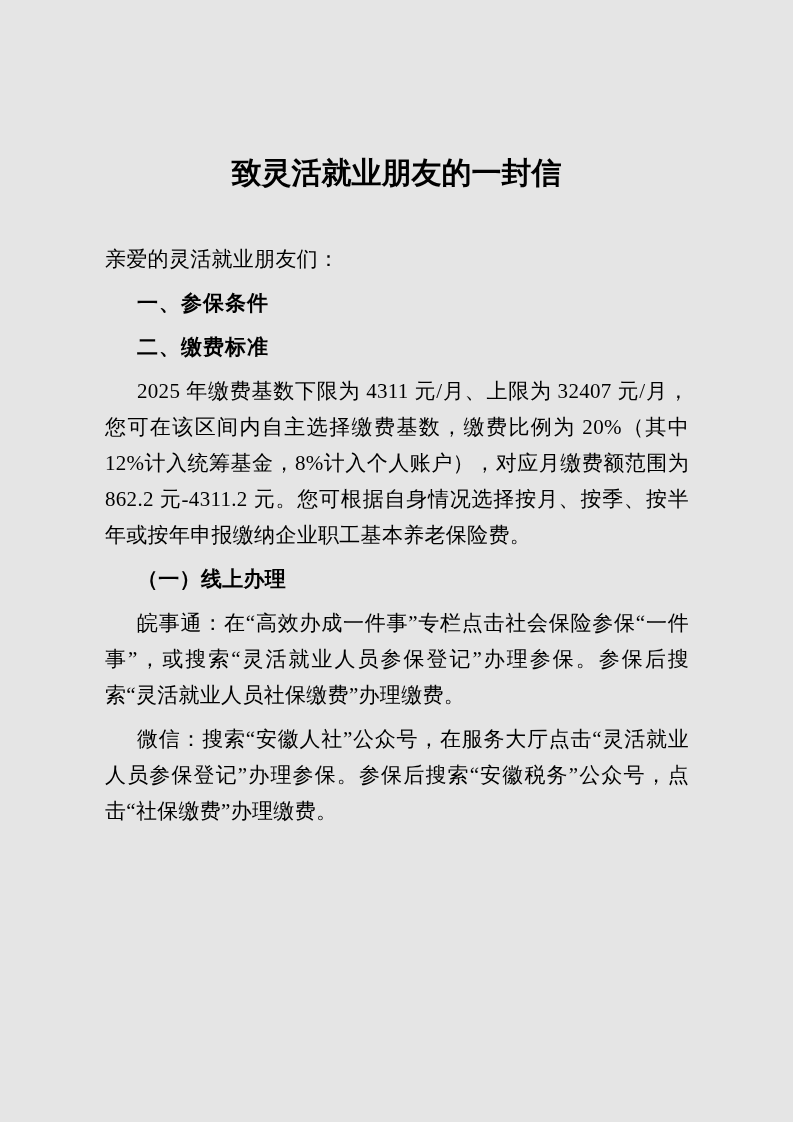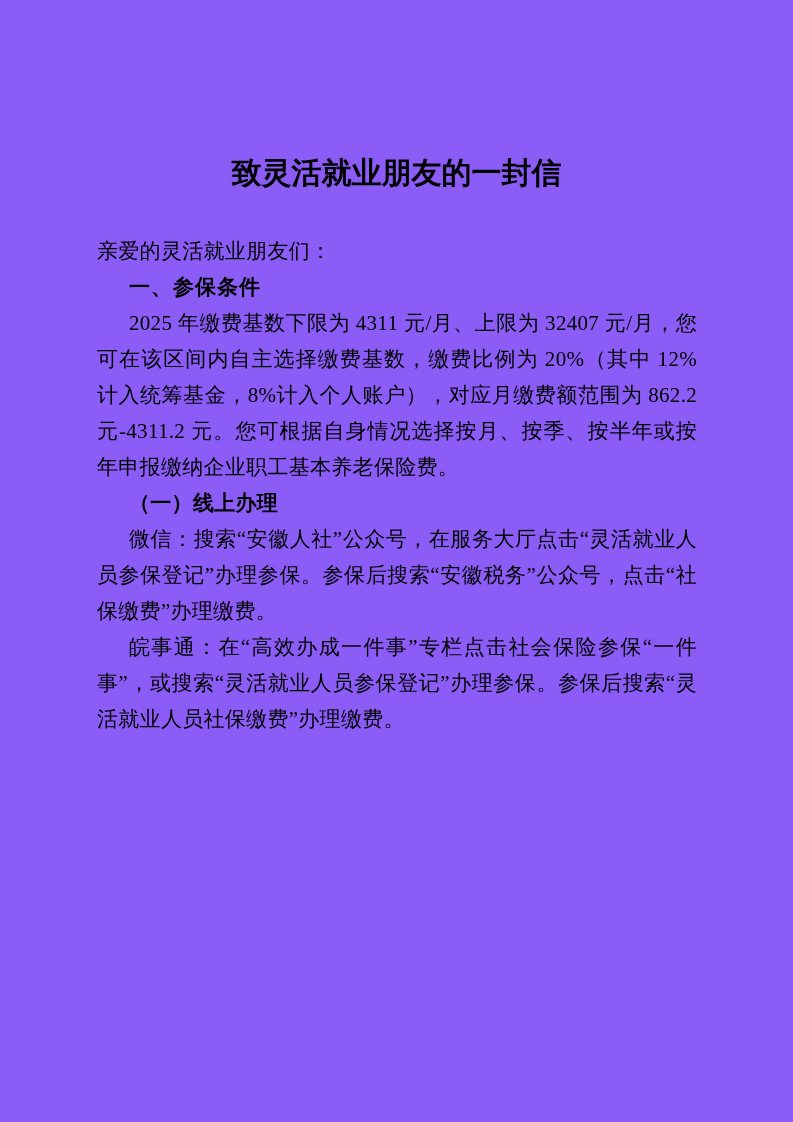--- a/index.html
+++ b/index.html
@@ -1,38 +1,38 @@
 <!DOCTYPE html>
 <html><head>
 <meta charset="utf-8">
 <style>
   html,body{margin:0;padding:0;background:#ffffff;}
   .page{
     position:relative;
     width:793px;height:1122px;
-    background:#8b5cf6;color:#000000;
+    background:#e5e5e5;color:#000000;
     overflow:hidden;
     font-family:"Liberation Serif","DejaVu Serif",serif;
   }
   .doc-title{
     position:absolute;top:153px;left:0;width:100%;
     text-align:center;
     font-family:"Liberation Serif","DejaVu Serif",serif;
     font-size:30px;line-height:40px;font-weight:700;
     letter-spacing:0px;
     margin:0;
   }
   .content{
     position:absolute;top:233px;left:97px;width:600px;
     font-size:21px;line-height:36px;
     letter-spacing:0.3px;
     text-align:justify;
     text-justify:inter-ideograph;
   }
-  .content p{margin:0;text-indent:32px;}
+  .content p{margin:8px;text-indent:32px;}
   .content p.salutation{text-indent:0;}
   .sec-heading{
     font-weight:700;
     font-family:"Liberation Sans","DejaVu Sans",sans-serif;
     letter-spacing:1px;
   }
   .sub-heading{
     font-weight:700;
     font-family:"Liberation Serif","DejaVu Serif",serif;
   }
@@ -45,20 +45,21 @@
 
   <h1 class="doc-title">致灵活就业朋友的一封信</h1>
 
   <div class="content">
 
     <p class="salutation">亲爱的灵活就业朋友们：</p>
 
 
     <p class="sec-heading">一、参保条件</p>
 
+    <p class="sec-heading">二、缴费标准</p>
     <p>2025 年缴费基数下限为 4311 元/月、上限为 32407 元/月，您可在该区间内自主选择缴费基数，缴费比例为 20%（其中 12%计入统筹基金，8%计入个人账户），对应月缴费额范围为 862.2 元-4311.2 元。您可根据自身情况选择按月、按季、按半年或按年申报缴纳企业职工基本养老保险费。</p>
 
     <p class="sub-heading">（一）线上办理</p>
+    <p>皖事通：在“高效办成一件事”专栏点击社会保险参保“一件事”，或搜索“灵活就业人员参保登记”办理参保。参保后搜索“灵活就业人员社保缴费”办理缴费。</p>
     <p>微信：搜索“安徽人社”公众号，在服务大厅点击“灵活就业人员参保登记”办理参保。参保后搜索“安徽税务”公众号，点击“社保缴费”办理缴费。</p>
-    <p>皖事通：在“高效办成一件事”专栏点击社会保险参保“一件事”，或搜索“灵活就业人员参保登记”办理参保。参保后搜索“灵活就业人员社保缴费”办理缴费。</p>
 
   </div>
 </div>
 
 </body></html>

